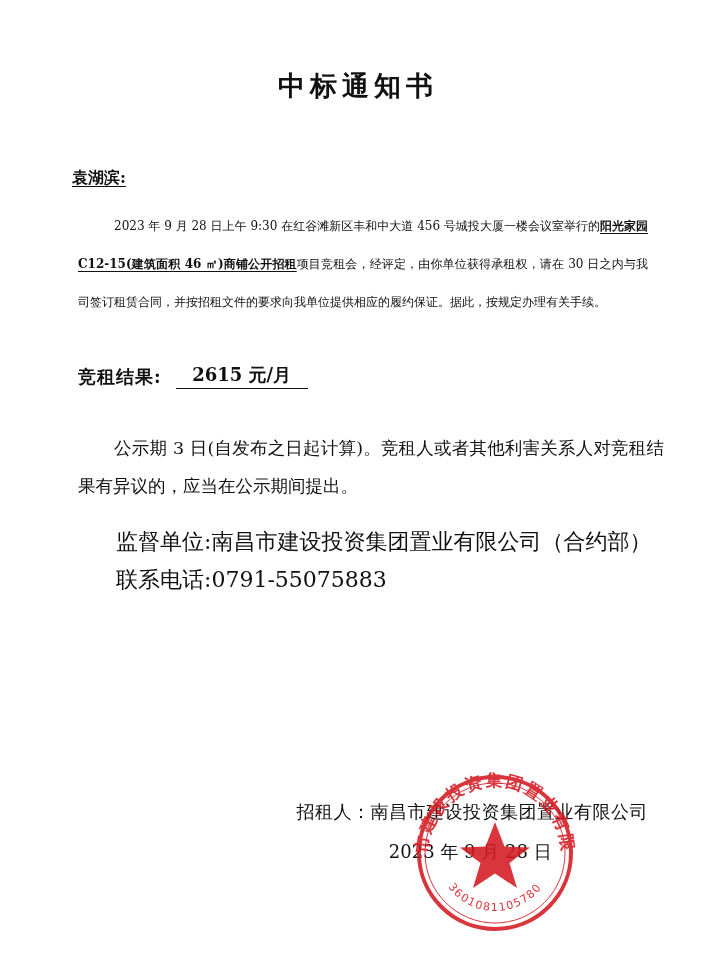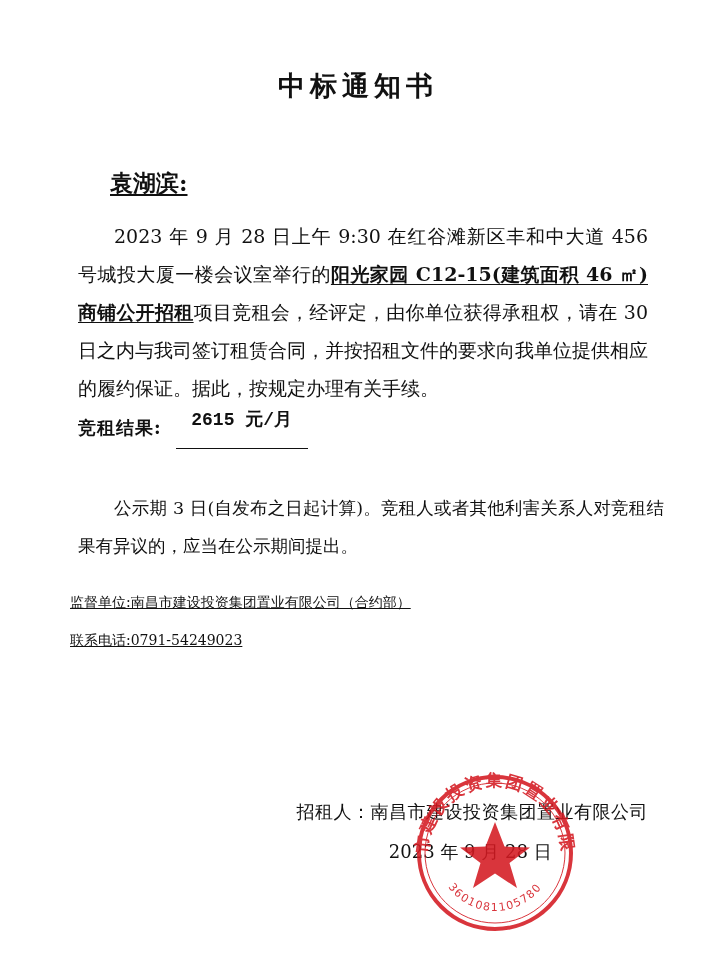--- a/index.html
+++ b/index.html
@@ -27,82 +27,81 @@
     font-size: 27px;
     font-weight: bold;
     letter-spacing: 5px;
     margin-top: 68px;
     margin-bottom: 16px;
     font-family: "DejaVu Serif", "Liberation Serif", serif;
   }
 
   .salutation {
     margin-top: 48px;
-    margin-left: 110px;
-    font-size: 23px;
+    margin-left: 72px;
+    font-size: 16px;
     font-weight: bold;
     text-decoration: underline;
     text-underline-offset: 3px;
     display: inline-block;
     text-align: right;
   }
 
   .body-block {
     margin-top: 18px;
     margin-left: 78px;
     margin-right: 68px;
-    font-size: 19px;
+    font-size: 12px;
     line-height: 38px;
     text-align: justify;
     text-justify: inter-ideograph;
     text-indent: 36px;
   }
 
   .emph {
     font-weight: bold;
     text-decoration: underline;
     text-underline-offset: 3px;
   }
 
   .result-row {
+    margin-top: 42px;
     margin-left: 78px;
     font-size: 18px;
     font-weight: bold;
     display: flex;
-    align-items: center;
+    align-items: flex-end;
   }
   .result-label {
     letter-spacing: 1px;
   }
   .result-value {
     margin-left: 14px;
-    padding: 0 6px 17px 6px;
+    padding: 0 6px 1px 6px;
     border-bottom: 1.6px solid #111;
     min-width: 120px;
     text-align: center;
-    font-family: Liberation Mono, monospace;
   }
 
   .notice-block {
     margin-top: 40px;
     margin-left: 78px;
     margin-right: 52px;
     font-size: 17.5px;
     line-height: 38px;
     text-align: justify;
     text-justify: inter-ideograph;
     text-indent: 36px;
   }
 
   .contact-block {
     margin-top: 18px;
-    margin-left: 70px;
-    font-size: 14px;
+    margin-left: 116px;
+    font-size: 22px;
     line-height: 38px;
-    text-decoration: underline;
   }
 
   .signature-block {
     position: absolute;
     right: 68px;
     bottom: 102px;
     text-align: left;
     font-size: 18px;
     line-height: 40px;
   }
@@ -145,21 +144,21 @@
 
   <div class="result-row">
     <span class="result-label">竞租结果:</span>
     <span class="result-value">2615 元/月</span>
   </div>
 
   <div class="notice-block">公示期 3 日(自发布之日起计算)。竞租人或者其他利害关系人对竞租结果有异议的，应当在公示期间提出。</div>
 
   <div class="contact-block">
     <div>监督单位:南昌市建设投资集团置业有限公司（合约部）</div>
-    <div>联系电话:0791-54249023</div>
+    <div>联系电话:0791-55075883</div>
   </div>
 
   <div class="signature-block">
     <div class="sig-line-1">招租人：南昌市建设投资集团置业有限公司</div>
     <div class="sig-line-2">2023 年 9 月 28 日</div>
   </div>
 
   <div class="seal">
     <svg width="182" height="182" viewBox="0 0 182 182" xmlns="http://www.w3.org/2000/svg">
       <defs>

